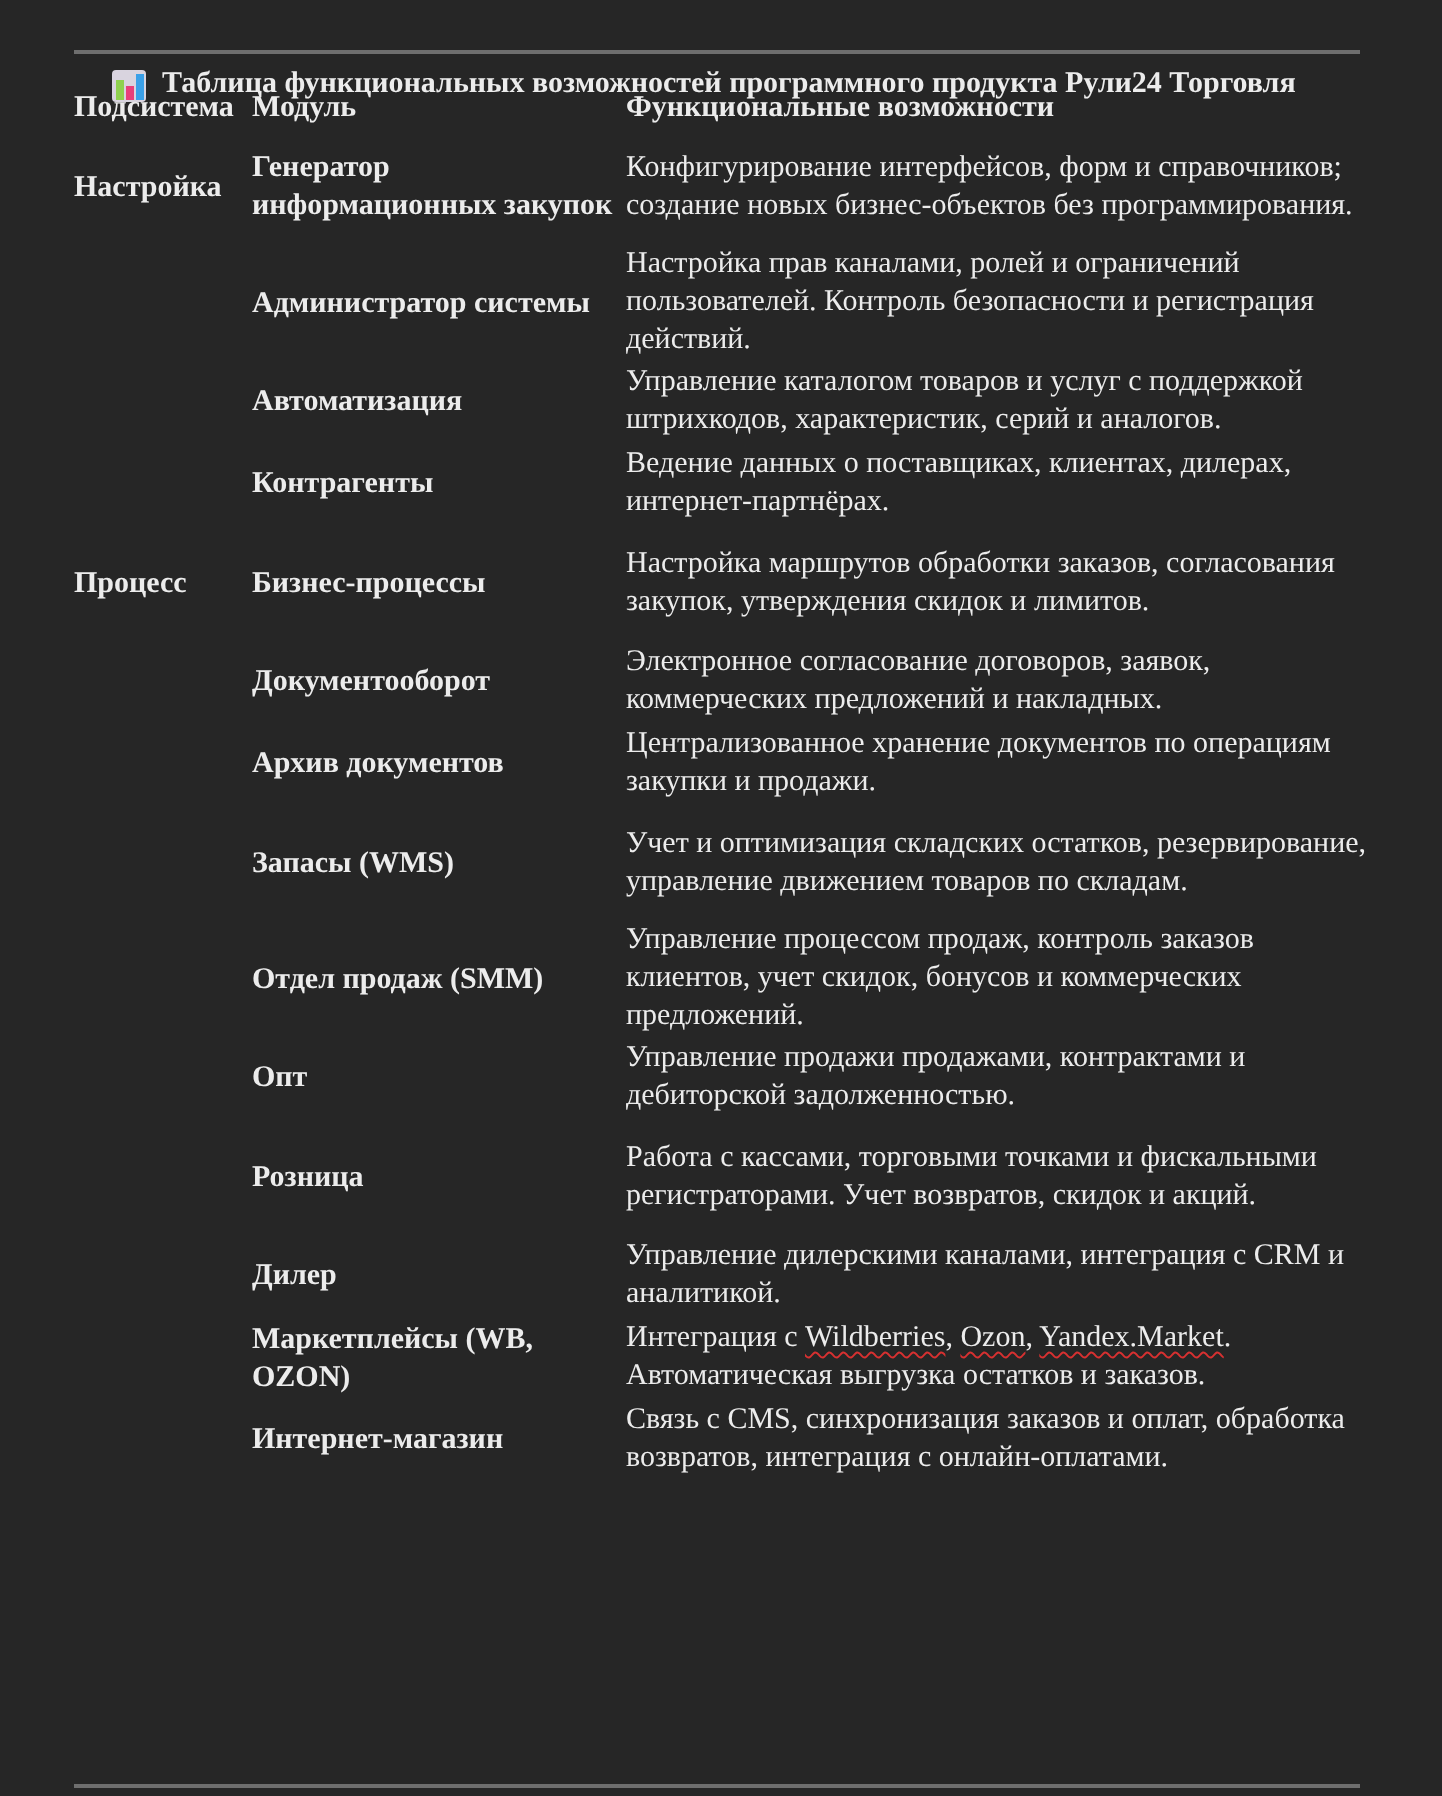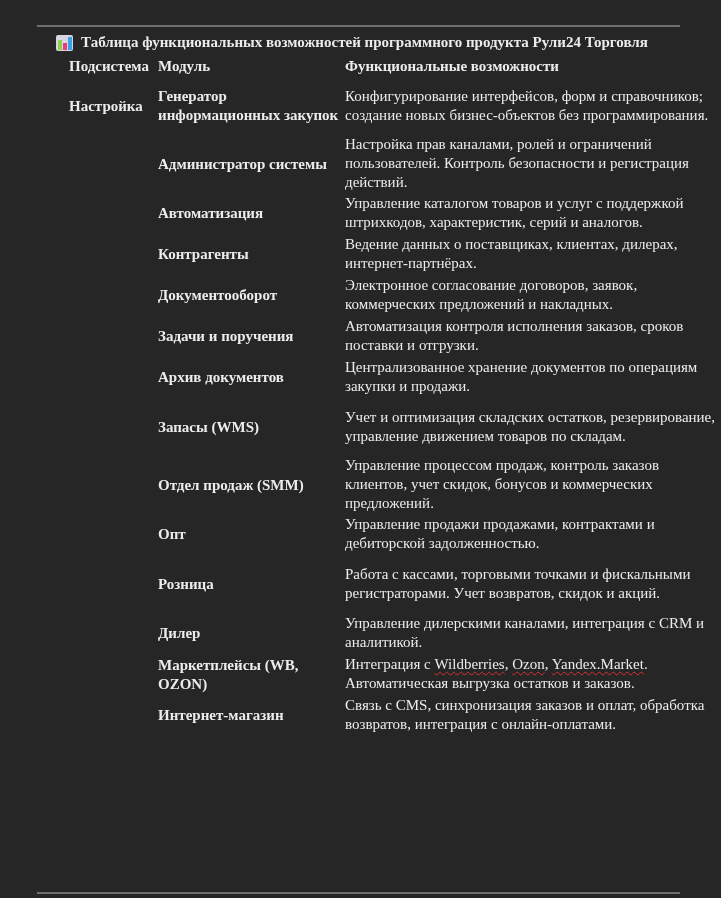--- a/index.html
+++ b/index.html
@@ -50,24 +50,23 @@
     position: absolute;
     bottom: 1px;
     width: 4px;
   }
   .title-icon .b1 { left: 2px; height: 10px; background: #8fd14f; }
   .title-icon .b2 { left: 7px; height: 7px; background: #e83f7a; }
   .title-icon .b3 { left: 12px; height: 13px; background: #3aa0e8; }
   table {
     position: absolute;
     left: 35px;
-    top: 56px;
+    top: 44px;
     border-collapse: collapse;
     border-spacing: 0;
-    margin-left: 32px;
   }
   th, td {
     padding: 0 2px;
     vertical-align: middle;
     text-align: left;
   }
   th {
     font-weight: bold;
     height: 21px;
   }
@@ -116,29 +115,29 @@
     <tr style="height:41px">
       <td class="sub"></td>
       <td class="mod">Автоматизация</td>
       <td class="desc">Управление каталогом товаров и услуг с поддержкой штрихкодов, характеристик, серий и аналогов.</td>
     </tr>
     <tr style="height:41px">
       <td class="sub"></td>
       <td class="mod">Контрагенты</td>
       <td class="desc">Ведение данных о поставщиках, клиентах, дилерах, интернет-партнёрах.</td>
     </tr>
+    <tr style="height:58px">
+      <td class="sub">Процесс</td>
+      <td class="mod">Бизнес-процессы</td>
+      <td class="desc">Настройка маршрутов обработки заказов, согласования закупок, утверждения скидок и лимитов.</td>
+    </tr>
     <tr style="height:41px">
       <td class="sub"></td>
       <td class="mod">Документооборот</td>
       <td class="desc">Электронное согласование договоров, заявок, коммерческих предложений и накладных.</td>
-    </tr>
-    <tr style="height:41px">
-      <td class="sub"></td>
-      <td class="mod">Задачи и поручения</td>
-      <td class="desc">Автоматизация контроля исполнения заказов, сроков поставки и отгрузки.</td>
     </tr>
     <tr style="height:41px">
       <td class="sub"></td>
       <td class="mod">Архив документов</td>
       <td class="desc">Централизованное хранение документов по операциям закупки и продажи.</td>
     </tr>
     <tr style="height:58px">
       <td class="sub"></td>
       <td class="mod">Запасы (WMS)</td>
       <td class="desc">Учет и оптимизация складских остатков, резервирование, управление движением товаров по складам.</td>

